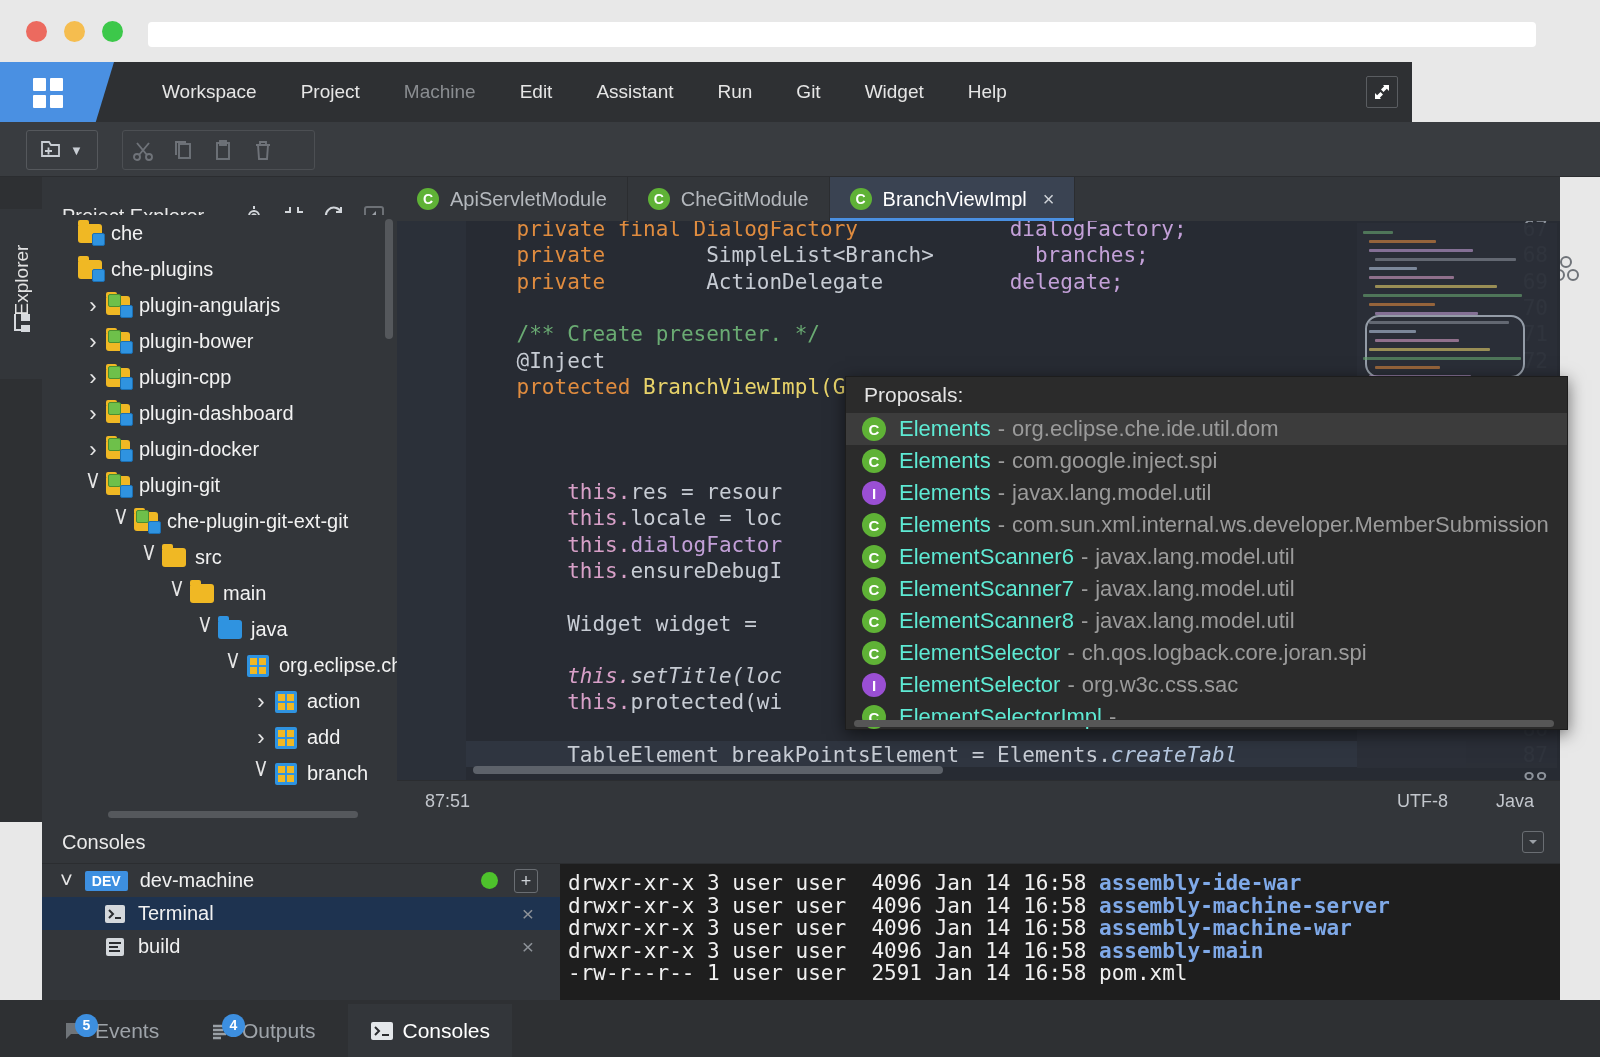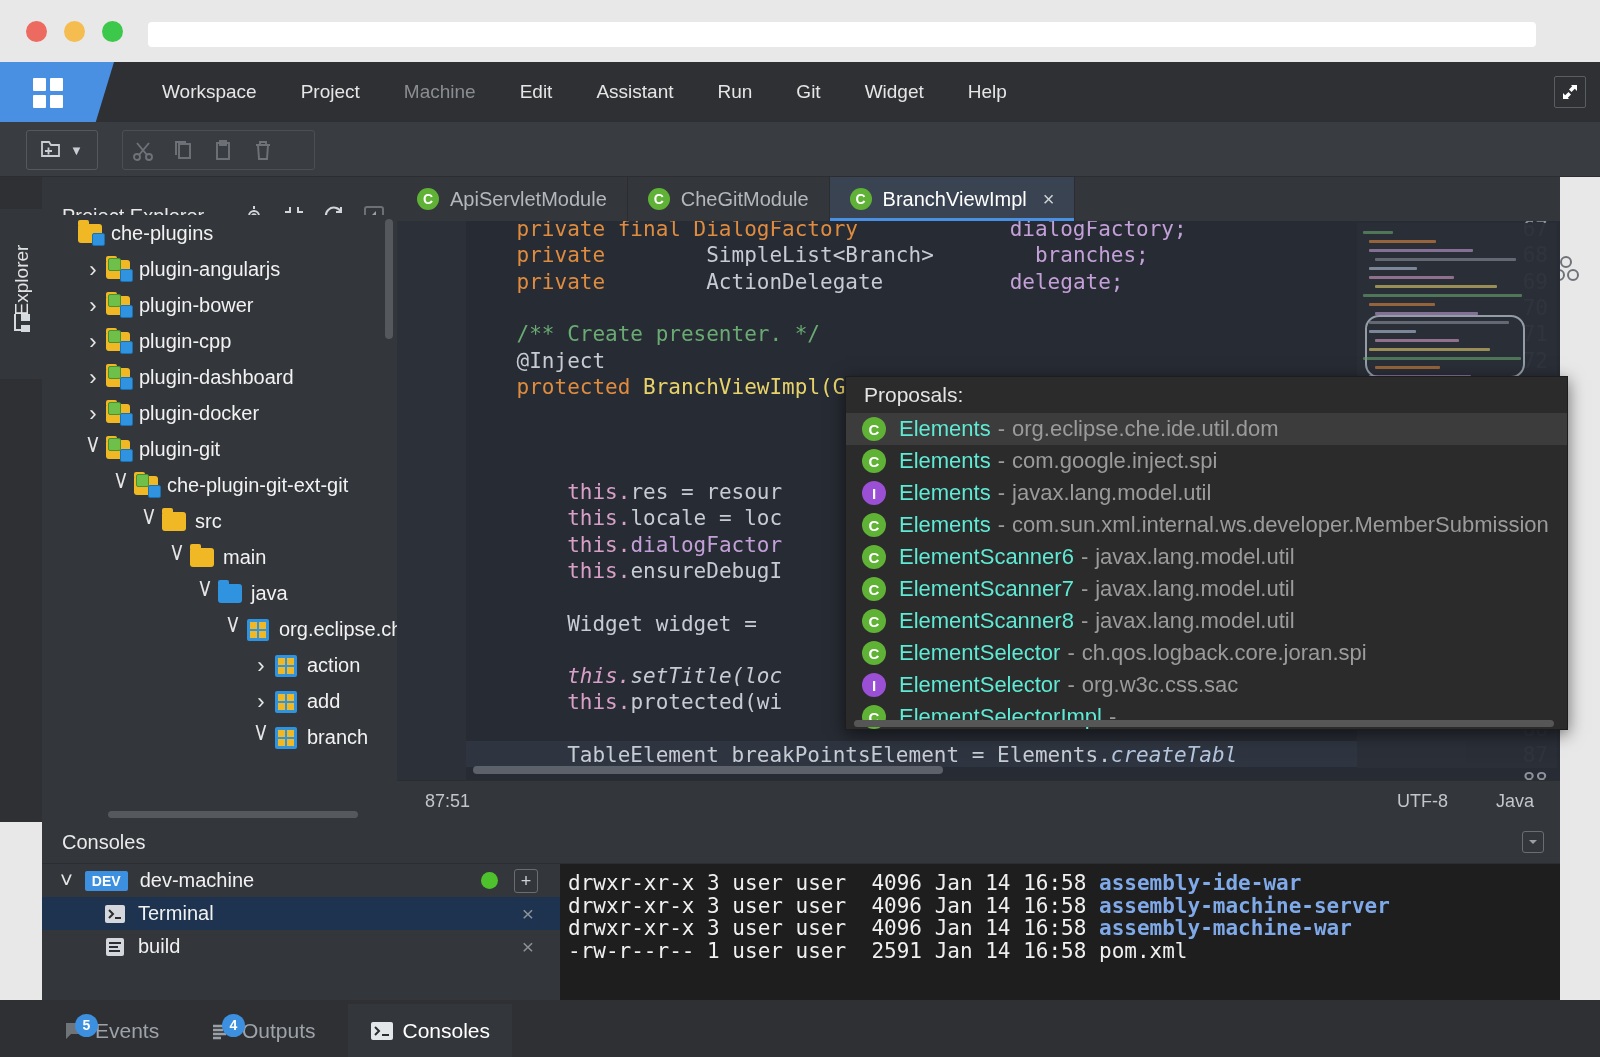--- a/index.html
+++ b/index.html
@@ -18,21 +18,21 @@
   .dot.r { background: #ec6a5f; }
   .dot.y { background: #f5bd4f; }
   .dot.g { background: #3cc84a; }
   .urlbar {
     position: absolute; left: 148px; top: 22px; width: 1388px; height: 25px;
     background: #ffffff; border-radius: 4px;
   }
 
   
   .menubar {
-    position: absolute; left: 0; top: 62px; width: 1600px; height: 60px;
+    position: absolute; left: 0; top: 62px; width: 1412px; height: 60px;
     background: #2e3033;
   }
   .logo-wrap { position: absolute; left: 0; top: 0; width: 130px; height: 60px; }
   .logo-bg {
     position: absolute; left: 0; top: 0; width: 114px; height: 60px;
     background: #4a90e2;
     clip-path: polygon(0 0, 100% 0, 84% 100%, 0 100%);
   }
   .logo-squares {
     position: absolute; left: 33px; top: 16px;
@@ -346,20 +346,28 @@
         </span>
         <span>
           <svg width="22" height="22" viewBox="0 0 22 22">
               <rect x="2" y="2" width="18" height="18" rx="2" fill="none" stroke="#6d7176" stroke-width="2"></rect>
               <path d="M13 6l-5 5 5 5z" fill="#9ba0a6"></path>
             </svg>
         </span>
       </div>
     </div>
     <div class="tree" id="tree">
+        <div class="tnode" style="padding-left: 10px;">
+          <span class="tw"></span>
+          <span class="ticon">
+            <span class="ic-folder"></span>
+            <span class="ic-cube"></span>
+          </span>
+          <span>che</span>
+        </div>
         <div class="tnode" style="padding-left: 10px;">
           <span class="tw"></span>
           <span class="ticon">
             <span class="ic-folder"></span>
             <span class="ic-cube"></span>
           </span>
           <span>che-plugins</span>
         </div>
         <div class="tnode" style="padding-left: 38px;">
           <span class="tw">
@@ -761,20 +769,21 @@
               </svg>
             </span>
             <span>build</span>
             <span class="closex">×</span>
           </div>
         </div>
       <div class="term" id="terminal">
           <div class="termline"><span>drwxr-xr-x 3 user user  4096 Jan 14 16:58 </span><span class="tblue">assembly-ide-war</span></div>
           <div class="termline"><span>drwxr-xr-x 3 user user  4096 Jan 14 16:58 </span><span class="tblue">assembly-machine-server</span></div>
           <div class="termline"><span>drwxr-xr-x 3 user user  4096 Jan 14 16:58 </span><span class="tblue">assembly-machine-war</span></div>
+          <div class="termline"><span>drwxr-xr-x 3 user user  4096 Jan 14 16:58 </span><span class="tblue">assembly-main</span></div>
           <div class="termline"><span>-rw-r--r-- 1 user user  2591 Jan 14 16:58 pom.xml</span></div>
         </div>
     </div>
   </div>
 
   <div class="bottombar">
     <div id="bottom-tabs">
         <div class="btab" style="left: 42px;">
           <span style="position: relative; display: inline-flex; margin-right: 9px;">
             <svg width="22" height="20" viewBox="0 0 22 20">

